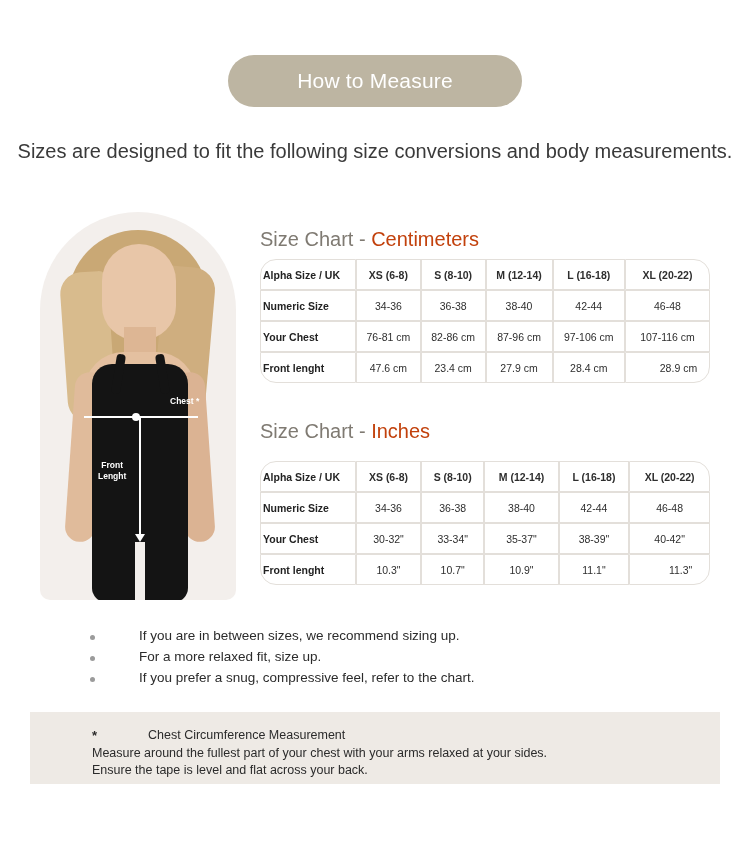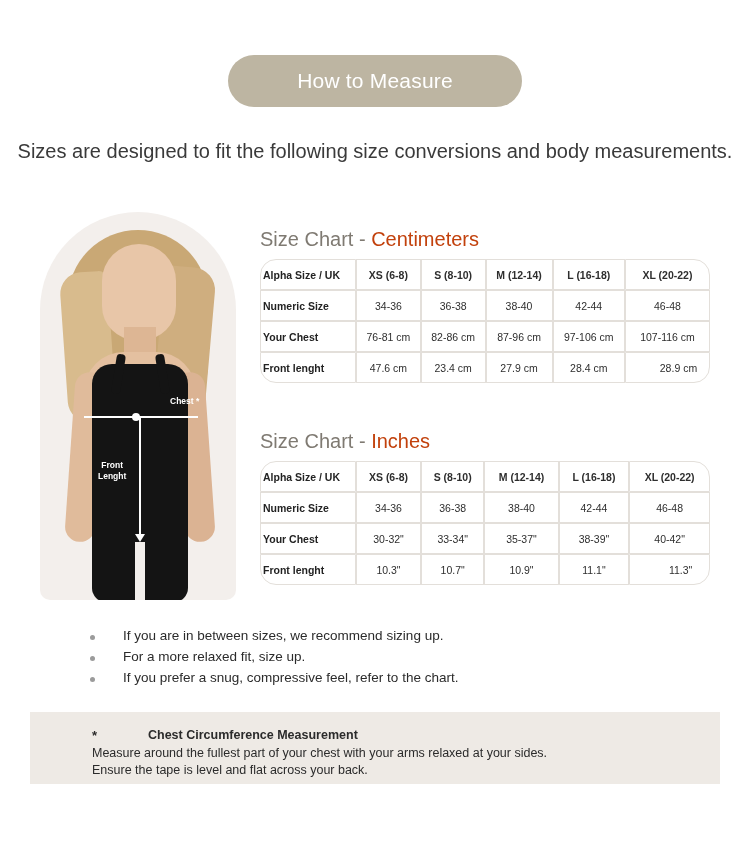--- a/index.html
+++ b/index.html
@@ -202,21 +202,21 @@
 
   
   .chart-heading {
     position: absolute;
     font-size: 20px;
     color: #7f7a72;
     font-weight: normal;
   }
   .chart-heading b { color: #c2410c; font-weight: normal; }
   #heading-cm { left: 260px; top: 228px; }
-  #heading-in { left: 260px; top: 430px; }
+  #heading-in { left: 260px; top: 420px; }
 
   .tbl {
     position: absolute;
     left: 260px;
     width: 450px;
     border-collapse: separate;
     border-spacing: 0;
     font-size: 10.5px;
     background: #ffffff;
   }
@@ -256,21 +256,21 @@
     align-items: flex-start;
     margin-bottom: 6px;
   }
   .bullet {
     width: 5px; height: 5px;
     border-radius: 50%;
     background: #9b9b9b;
     margin: 7px 28px 0 0;
     flex: none;
   }
-  .note-text { font-size: 13.5px; color: #2b2b2b; }
+  .note-text { font-size: 13.5px; color: #2b2b2b; margin-left: 16px; }
 
   
   .footnote {
     position: absolute;
     left: 30px;
     top: 712px;
     width: 690px;
     height: 72px;
     background: #eeeae5;
   }
@@ -278,21 +278,21 @@
     position: absolute;
     left: 62px; top: 16px;
     font-size: 13px;
     font-weight: bold;
     color: #2b2b2b;
   }
   .fn-title {
     position: absolute;
     left: 118px; top: 16px;
     font-size: 12.5px;
-    font-weight: bold;
+    font-weight: normal;
     color: #2b2b2b;
   }
   .fn-l1 {
     position: absolute;
     left: 62px; top: 34px;
     font-size: 12.5px;
     color: #2b2b2b;
   }
   .fn-l2 {
     position: absolute;

